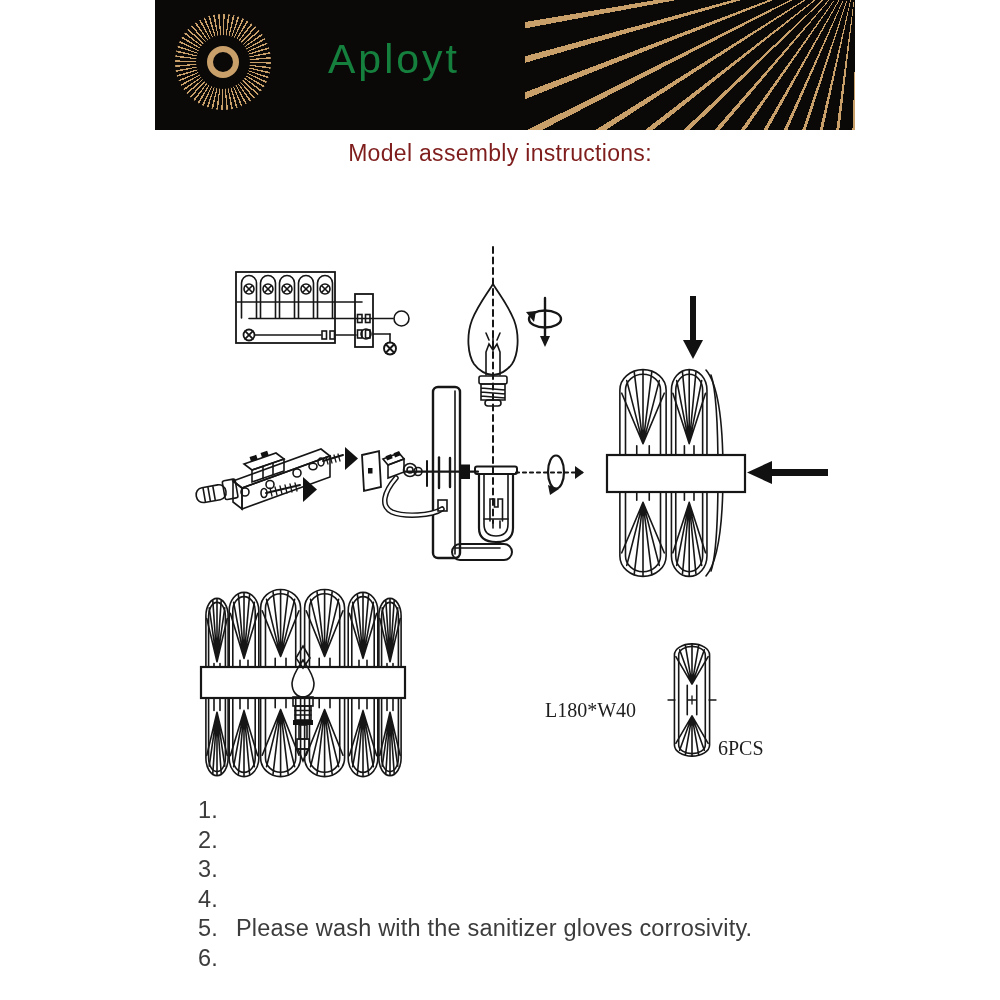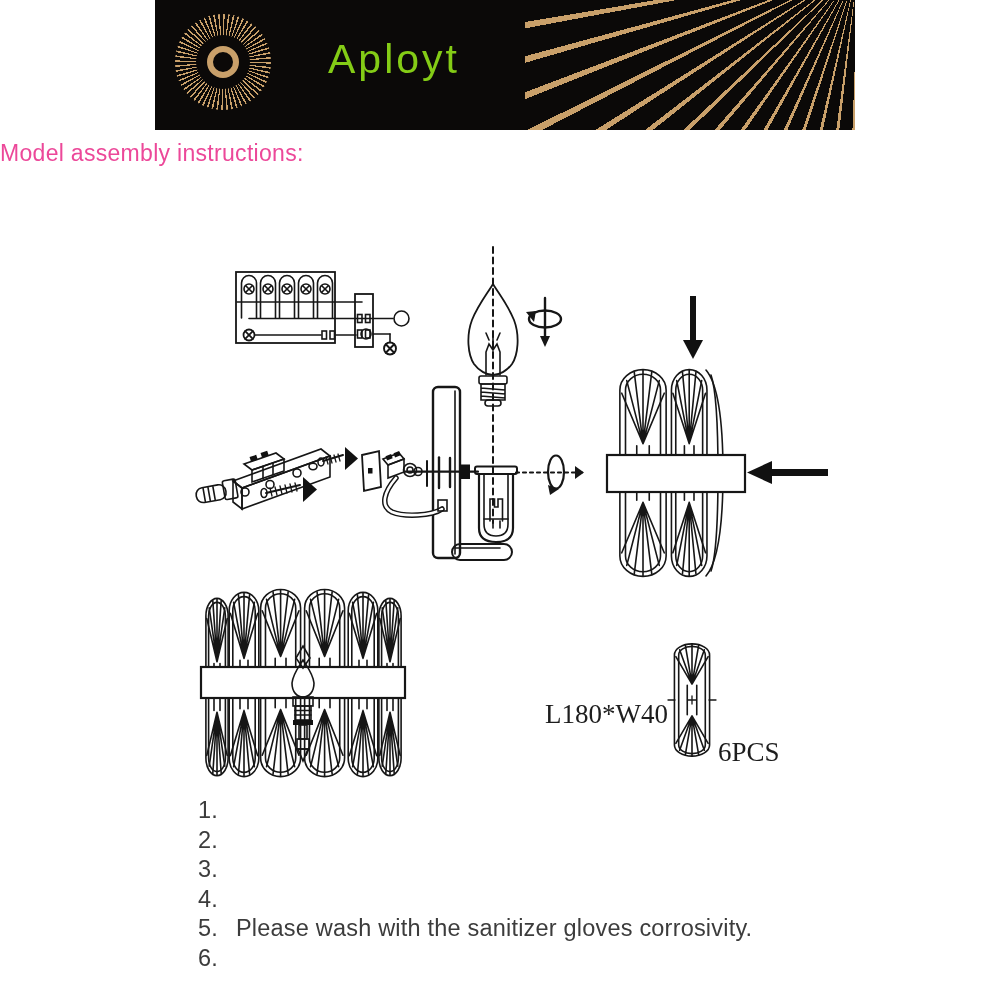--- a/index.html
+++ b/index.html
@@ -5,30 +5,30 @@
   html,body{margin:0;padding:0;background:#ffffff;}
   .page{position:relative;width:1000px;height:1000px;background:#fff;overflow:hidden;
         font-family:"Liberation Sans","DejaVu Sans",sans-serif;color:#3c3c3c;}
 
   
   .banner{position:absolute;left:155px;top:0;width:700px;height:130px;background:#0b0908;overflow:hidden;}
   .starburst{position:absolute;left:20px;top:14px;width:96px;height:96px;border-radius:50%;
     background:repeating-conic-gradient(#c9a06a 0deg 2deg, rgba(0,0,0,0) 2deg 6deg);}
   .starburst::before{content:"";position:absolute;inset:21px;border-radius:50%;background:#0b0908;}
   .starburst::after{content:"";position:absolute;inset:32px;border-radius:50%;border:6px solid #c9a06a;background:#0b0908;}
-  .brand-name{position:absolute;left:173px;top:36px;font-size:41px;letter-spacing:3px;color:#84cc16;font-weight:400;}
+  .brand-name{position:absolute;left:173px;top:36px;font-size:41px;letter-spacing:3px;color:#15803d;font-weight:400;}
   .corner-rays{position:absolute;top:0;right:0;width:330px;height:130px;
     background:repeating-conic-gradient(from 181deg at 101% -34px, #c9a06a 0deg 1.05deg, rgba(0,0,0,0) 1.05deg 5.6deg);}
 
   
-  .title-block{position:absolute;left:0;top:139px;width:100%;text-align:left;line-height:29px;font-size:23px;color:#ec4899;letter-spacing:0.3px;}
+  .title-block{position:absolute;left:0;top:139px;width:100%;text-align:center;line-height:29px;font-size:23px;color:#7f1d1d;letter-spacing:0.3px;}
 
   
   .diagram{position:absolute;left:150px;top:240px;width:710px;height:560px;}
-  .legend-label{position:absolute;font-family:"Liberation Serif","DejaVu Serif",serif;font-size:27px;color:#1d1d1d;}
+  .legend-label{position:absolute;font-family:"Liberation Serif","DejaVu Serif",serif;font-size:20px;color:#1d1d1d;}
   .size-label{left:545px;top:699px;}
   .count-label{left:718px;top:737px;}
 
   
   .instructions{position:absolute;left:198px;top:796px;width:660px;font-size:23.5px;line-height:29.6px;letter-spacing:0.2px;color:#3c3c3c;}
   .instr-row{display:flex;}
   .instr-num{width:38px;flex:none;}
 </style>
 </head>
 <body>

